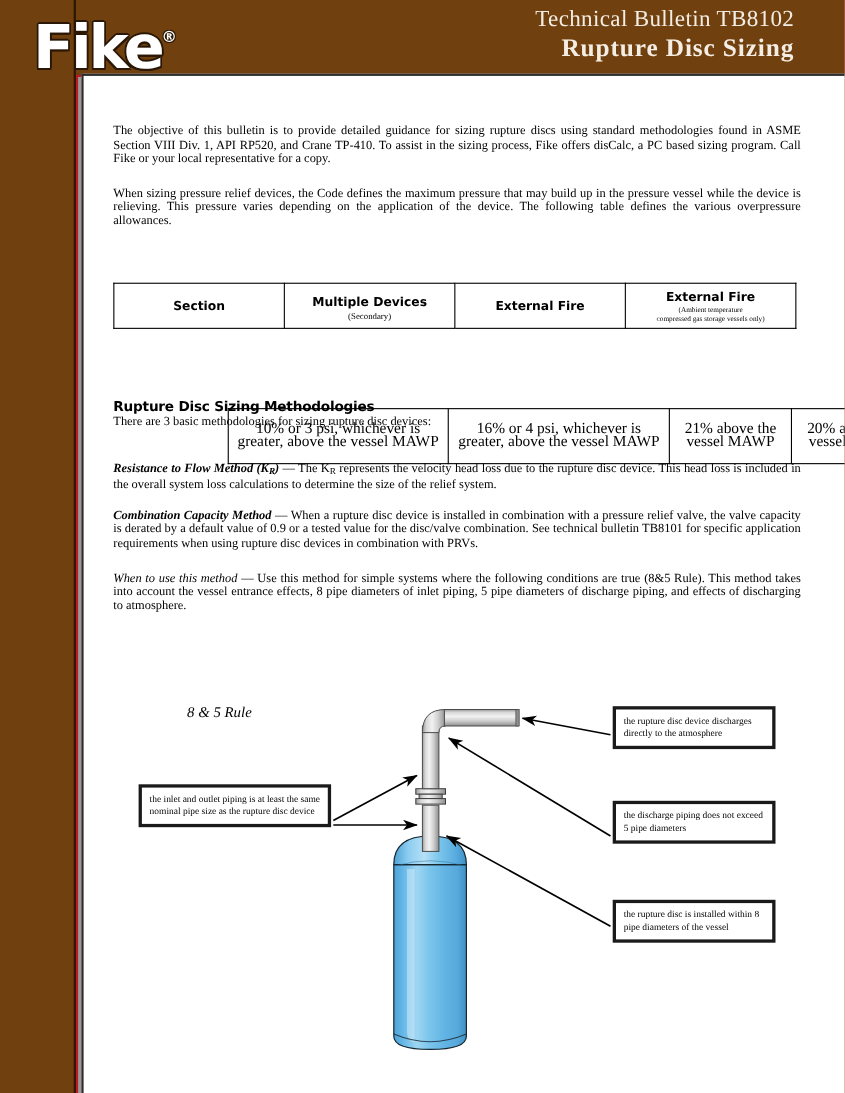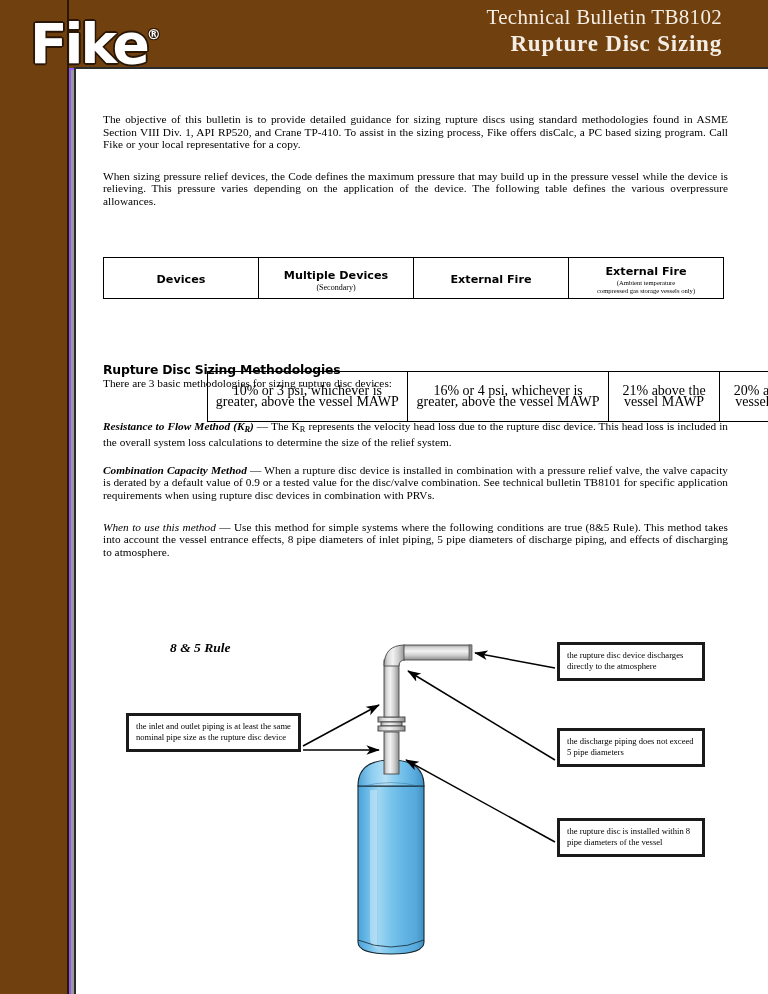--- a/index.html
+++ b/index.html
@@ -10,21 +10,21 @@
     background: #ffffff;
     font-family: "Liberation Serif", "DejaVu Serif", serif;
     -webkit-font-smoothing: antialiased;
   }
 
   .page {
     position: relative;
     width: 768px;
     height: 994px;
     overflow: hidden;
-    background: #8b5cf6;
+    background: #b91c1c;
   }
 
   
   .brown-band-top {
     position: absolute;
     left: 0; top: 0;
     width: 768px; height: 68px;
     background: #71400f;
   }
   .brown-rail-left {
@@ -179,21 +179,21 @@
   .figure {
     position: absolute;
     left: 74px; top: 620px;
     width: 694px; height: 360px;
   }
   .fig-title {
     position: absolute;
     left: 96px; top: 20px;
     font-size: 13.5px;
     font-style: italic;
-    font-weight: bold;
+    font-weight: normal;
     color: #000000;
     white-space: nowrap;
   }
   .callout {
     position: absolute;
     background: #ffffff;
     border: 3px solid #1a1a1a;
     padding: 5px 7px;
     font-size: 8.6px;
     line-height: 11.4px;
@@ -230,21 +230,21 @@
     <p class="para">The objective of this bulletin is to provide detailed guidance for sizing rupture discs using standard methodologies found in ASME Section VIII Div. 1, API RP520, and Crane TP-410.   To assist in the sizing process, Fike offers disCalc, a PC based sizing program.  Call Fike or your local representative for a copy.</p>
 
     <div class="gap-l"></div>
     <p class="para">When sizing pressure relief devices, the Code defines the maximum pressure that may build up in the pressure vessel while the device is relieving.  This pressure varies depending on the application of the device.  The following table defines the various overpressure allowances.</p>
   </div>
 
   <table class="opt">
     <tbody>
         <tr class="head">
       <td>
-        <span class="h-main">Devices</span>
+        <span class="h-main">Section</span>
       </td>
       <td>
         <span class="h-main">Multiple Devices</span>
         <span class="h-note">(Secondary)</span>
       </td>
       <td>
         <span class="h-main">External Fire</span>
       </td>
       <td>
         <span class="h-main">External Fire</span>

